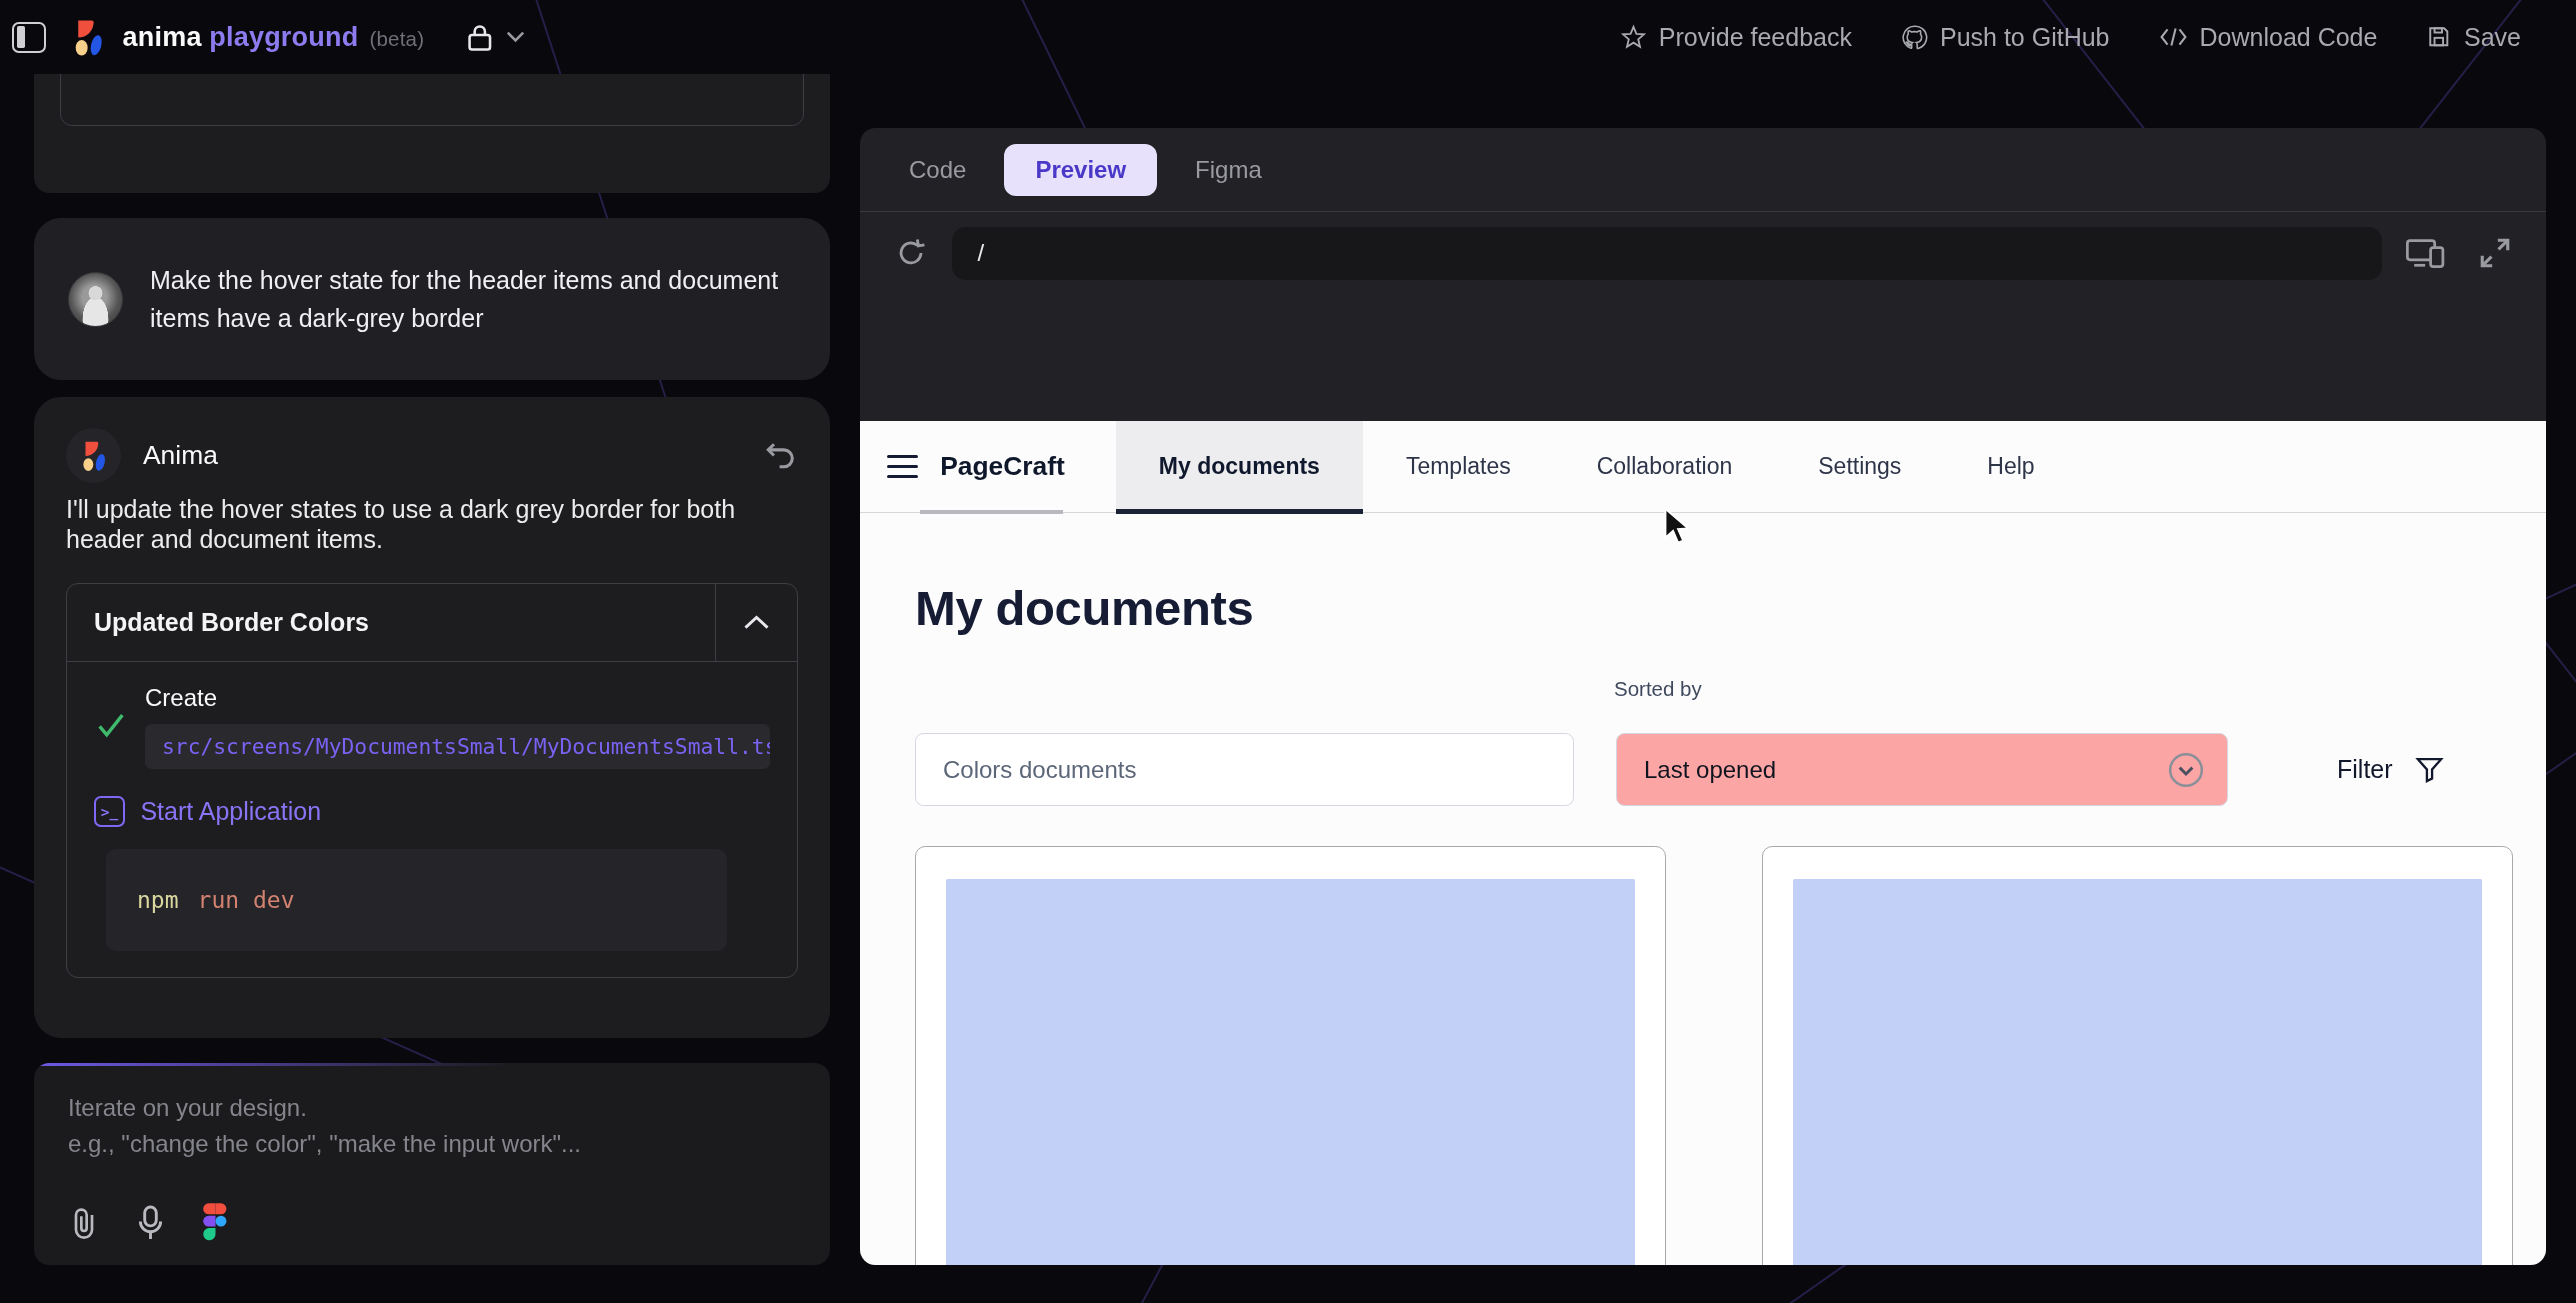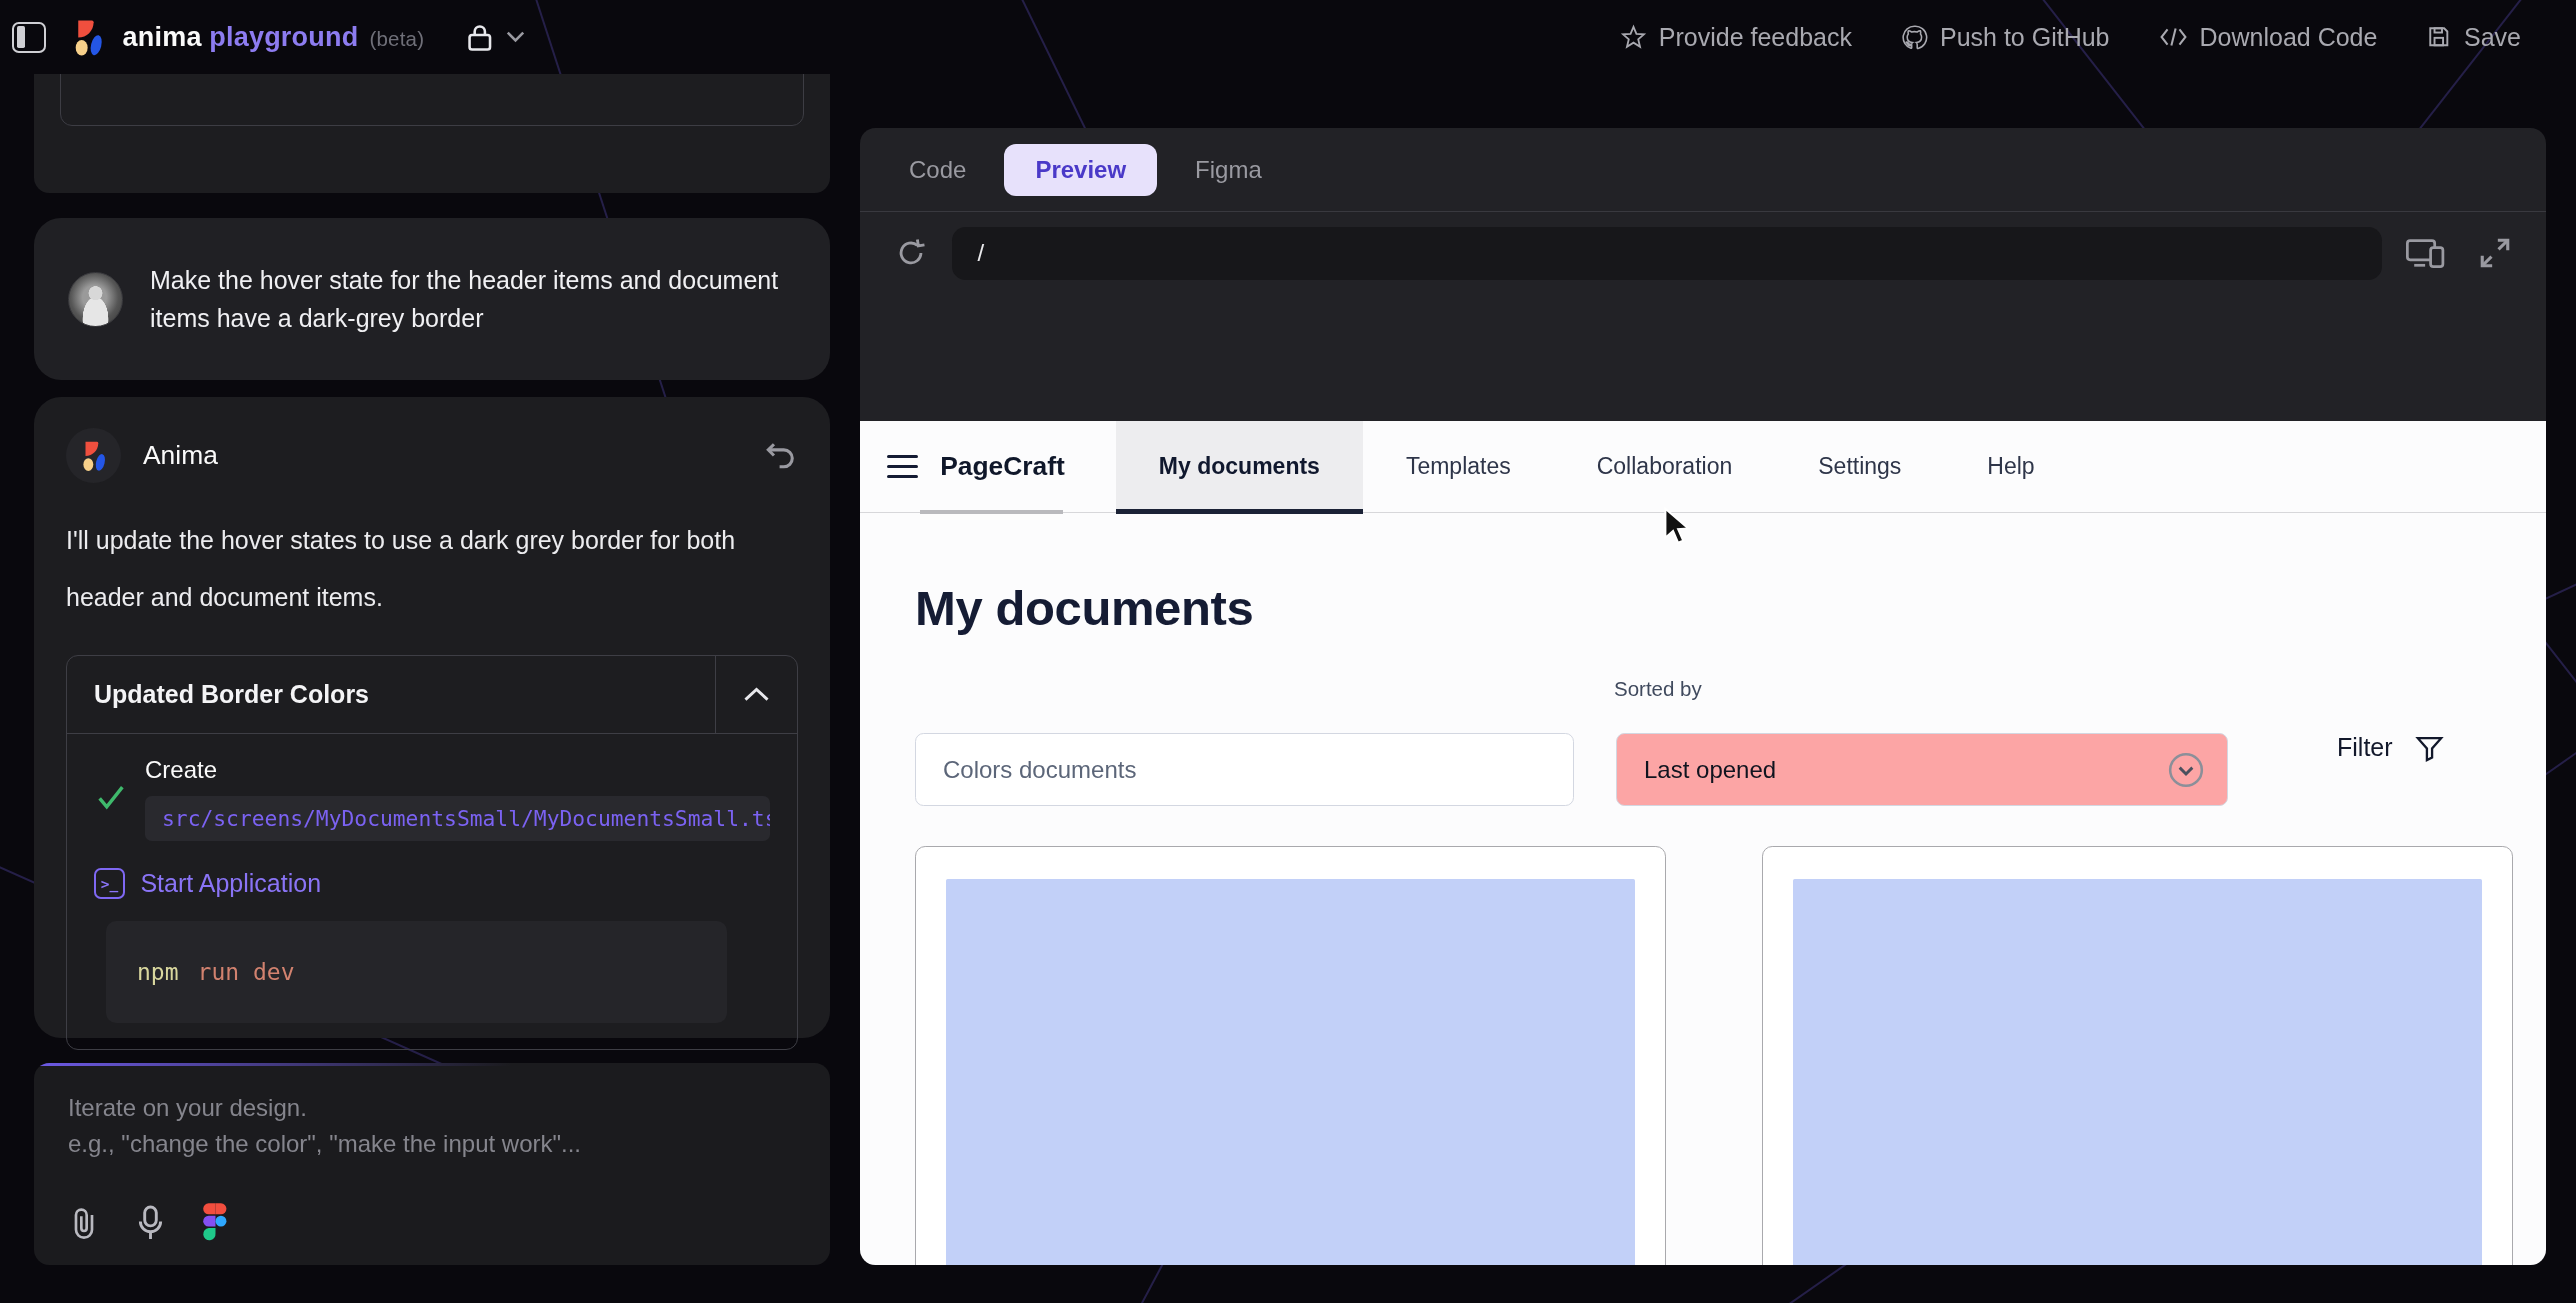--- a/index.html
+++ b/index.html
@@ -40,21 +40,21 @@
       radial-gradient(circle at 50% 38%, #d8d8d8 0 16%, transparent 17%),
       radial-gradient(ellipse at 50% 88%, #e6e6e6 0 34%, transparent 35%),
       radial-gradient(circle at 48% 46%, #9a9a9a 0 30%, #555 60%, #2e2e2e 100%);
     border:0.9px solid #3a3a3e; }
   .user-text { font-size:25px; line-height:38px; color:#f0f0f3; }
 
   .ai-card { top:397px; height:641px; padding:31px 32px; }
   .ai-head { display:flex; align-items:center; gap:22px; }
   .ai-logo-circle { width:55px; height:55px; border-radius:50%; background:#252529; display:flex; align-items:center; justify-content:center; }
   .ai-name { font-size:26.4px; font-weight:500; color:#fafafa; flex:1; }
-  .ai-msg { margin-top:29px; font-size:25px; line-height:57px; color:#ececef; }
+  .ai-msg { margin-top:11px; font-size:25px; line-height:30px; color:#ececef; }
 
   .task-block { margin-top:29px; border:1.7px solid #3e3e45; border-radius:12px; }
   .task-head { display:flex; align-items:stretch; border-bottom:1.7px solid #3e3e45; }
   .task-title { flex:1; font-size:25px; font-weight:600; color:#f4f4f6; padding:24px 27px; }
   .task-collapse { width:82px; border-left:1.7px solid #3e3e45; display:flex; align-items:center; justify-content:center; }
   .task-body { padding:22px 27px 25.6px 27px; }
   .create-row { display:flex; gap:17px; }
   .create-col { flex:1; min-width:0; }
   .create-label { font-size:24px; color:#fafafa; margin-bottom:12px; }
   .path-pill { background:#29292e; border-radius:6.8px; padding:10.2px 17px;
@@ -99,21 +99,21 @@
   .nav-item.active::after { content:""; position:absolute; left:0; right:0; bottom:-1.7px; height:4.3px; background:#1b2236; }
 
   .site-h1 { position:absolute; left:55px; top:159px; font-size:49px; font-weight:700; color:#151c34; letter-spacing:-0.4px; }
   .sorted-label { position:absolute; left:754px; top:256px; font-size:20.5px; color:#404a5e; }
   .controls { position:absolute; left:0; top:312px; right:0; height:73px; }
   .search-box { position:absolute; left:55px; top:0; width:659px; height:73px; border:1.7px solid #d3d7e1; border-radius:8.5px;
     background:#fff; display:flex; align-items:center; padding-left:27px; font-size:24px; color:#5c6679; }
   .select-box { position:absolute; left:756px; top:0; width:612px; height:73px; border:1.7px solid #d3d7e1; border-radius:8.5px;
     background:#fca5a5; display:flex; align-items:center; padding:0 22px 0 27px; font-size:24px; color:#10141f; }
   .select-box .grow { flex:1; }
-  .filter-wrap { position:absolute; left:1477px; top:0; height:73px; display:flex; align-items:flex-start; gap:21px; }
+  .filter-wrap { position:absolute; left:1477px; top:0; height:73px; display:flex; align-items:center; gap:21px; }
   .filter-label { font-size:25px; color:#12182b; font-weight:500; }
 
   .cards { position:absolute; left:0; top:425px; right:0; bottom:0; }
   .doc-card { position:absolute; top:0; width:751px; height:597px; background:#fff;
     border:1.7px solid #a9a9ad; border-radius:10.2px; }
   .doc-card.c0 { left:55px; } .doc-card.c1 { left:902px; }
   .doc-thumb { position:absolute; left:30px; right:30px; top:32px; height:392px; background:#c2d0f8; border-radius:1.7px; }
   .doc-title { position:absolute; left:30px; top:456px; font-size:26.4px; font-weight:700; color:#19203a; }
 
   .cursor { position:absolute; left:1662px; top:507px; z-index:5; }

